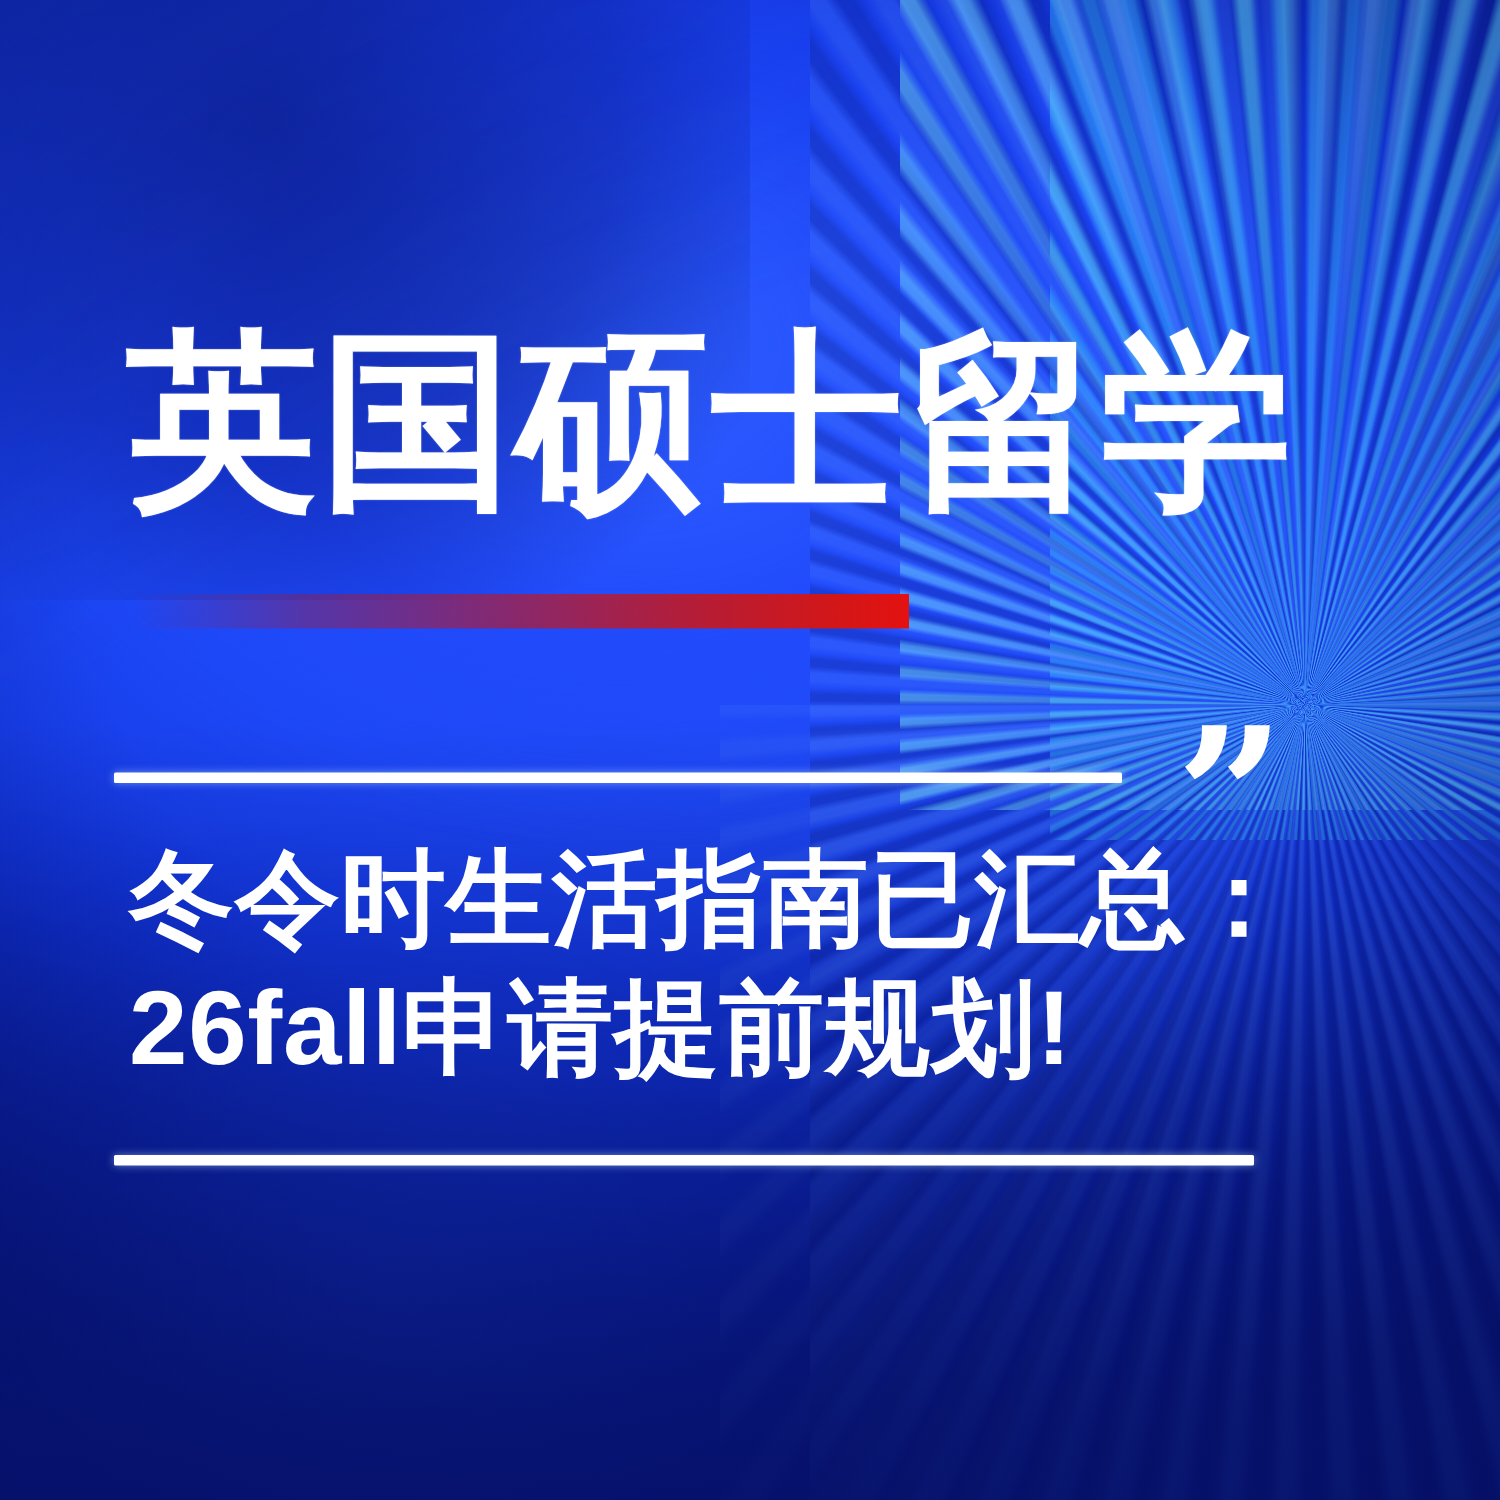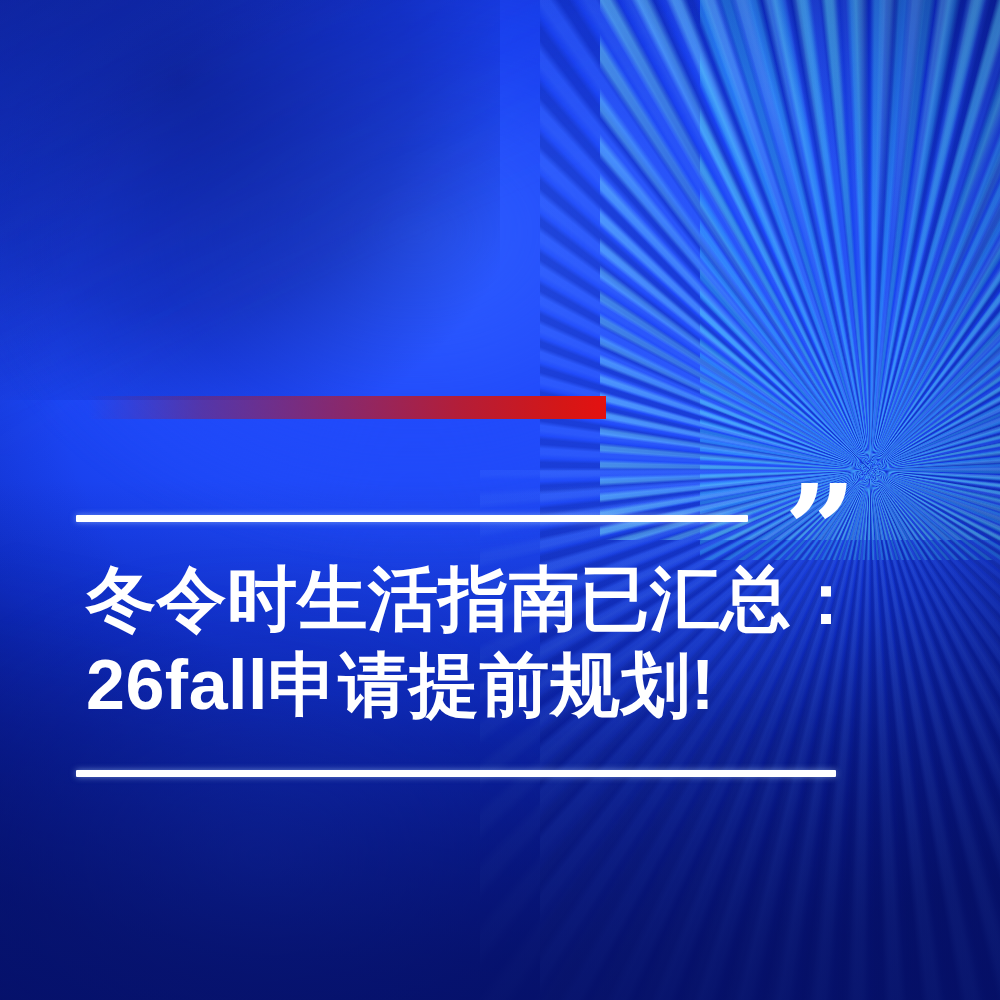--- a/index.html
+++ b/index.html
@@ -306,20 +306,21 @@
     </div>
     <div class="fan-bright-clip">
       <div class="fan fan-bright"></div>
     </div>
   </div>
 
   <div class="vignette"></div>
 
   <div class="content">
 
+    <div class="title">英国硕士留学</div>
 
     <div class="accent-bar"></div>
 
     <div class="rule rule-top"></div>
 
     <div class="quote-mark">”</div>
 
     <div class="subtitle">
       <span class="sl">冬令时生活指南已汇总：</span>
       <span class="sl">26fall申请提前规划!</span>

